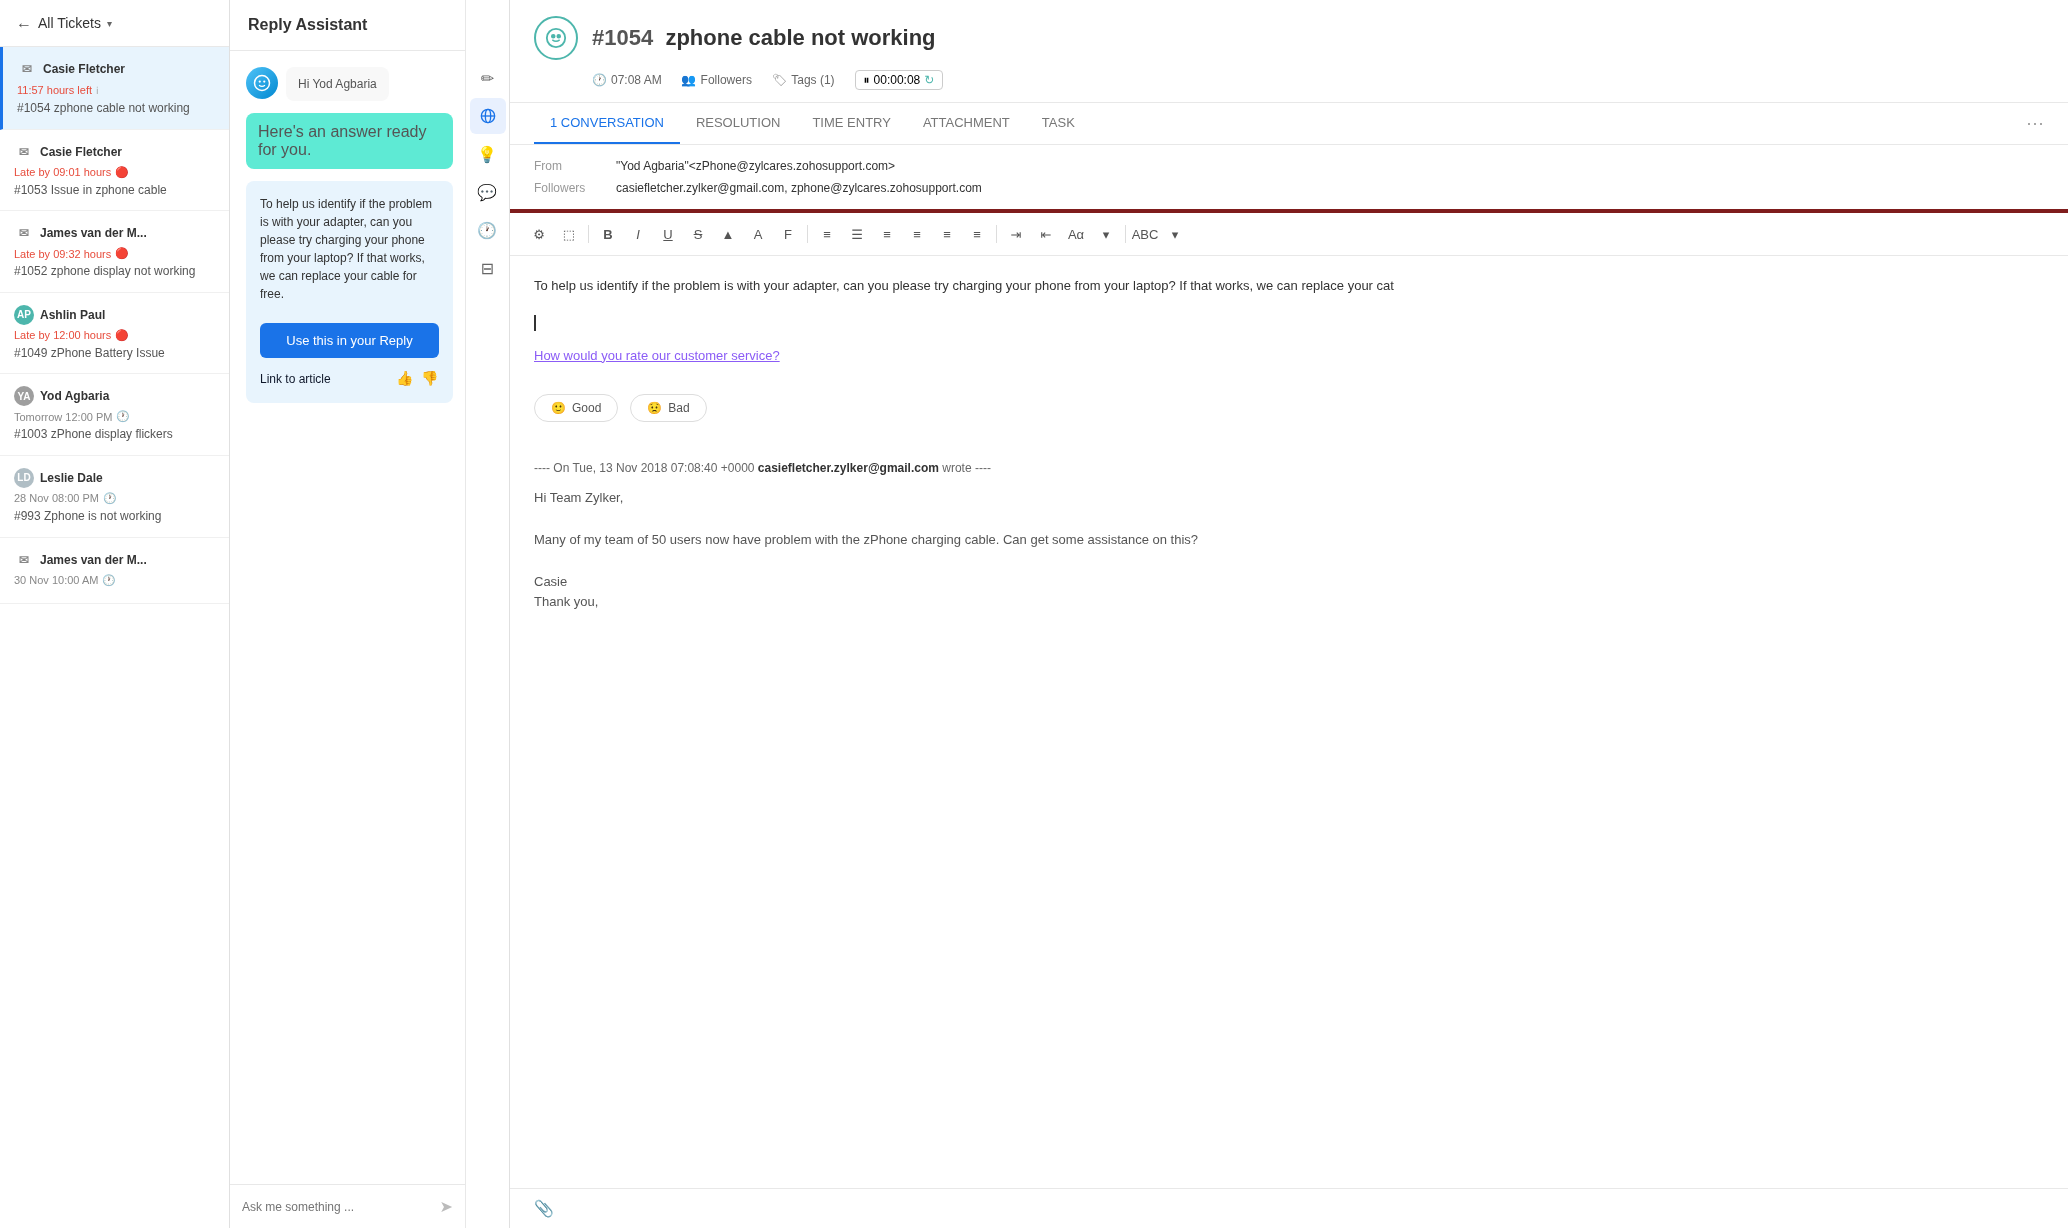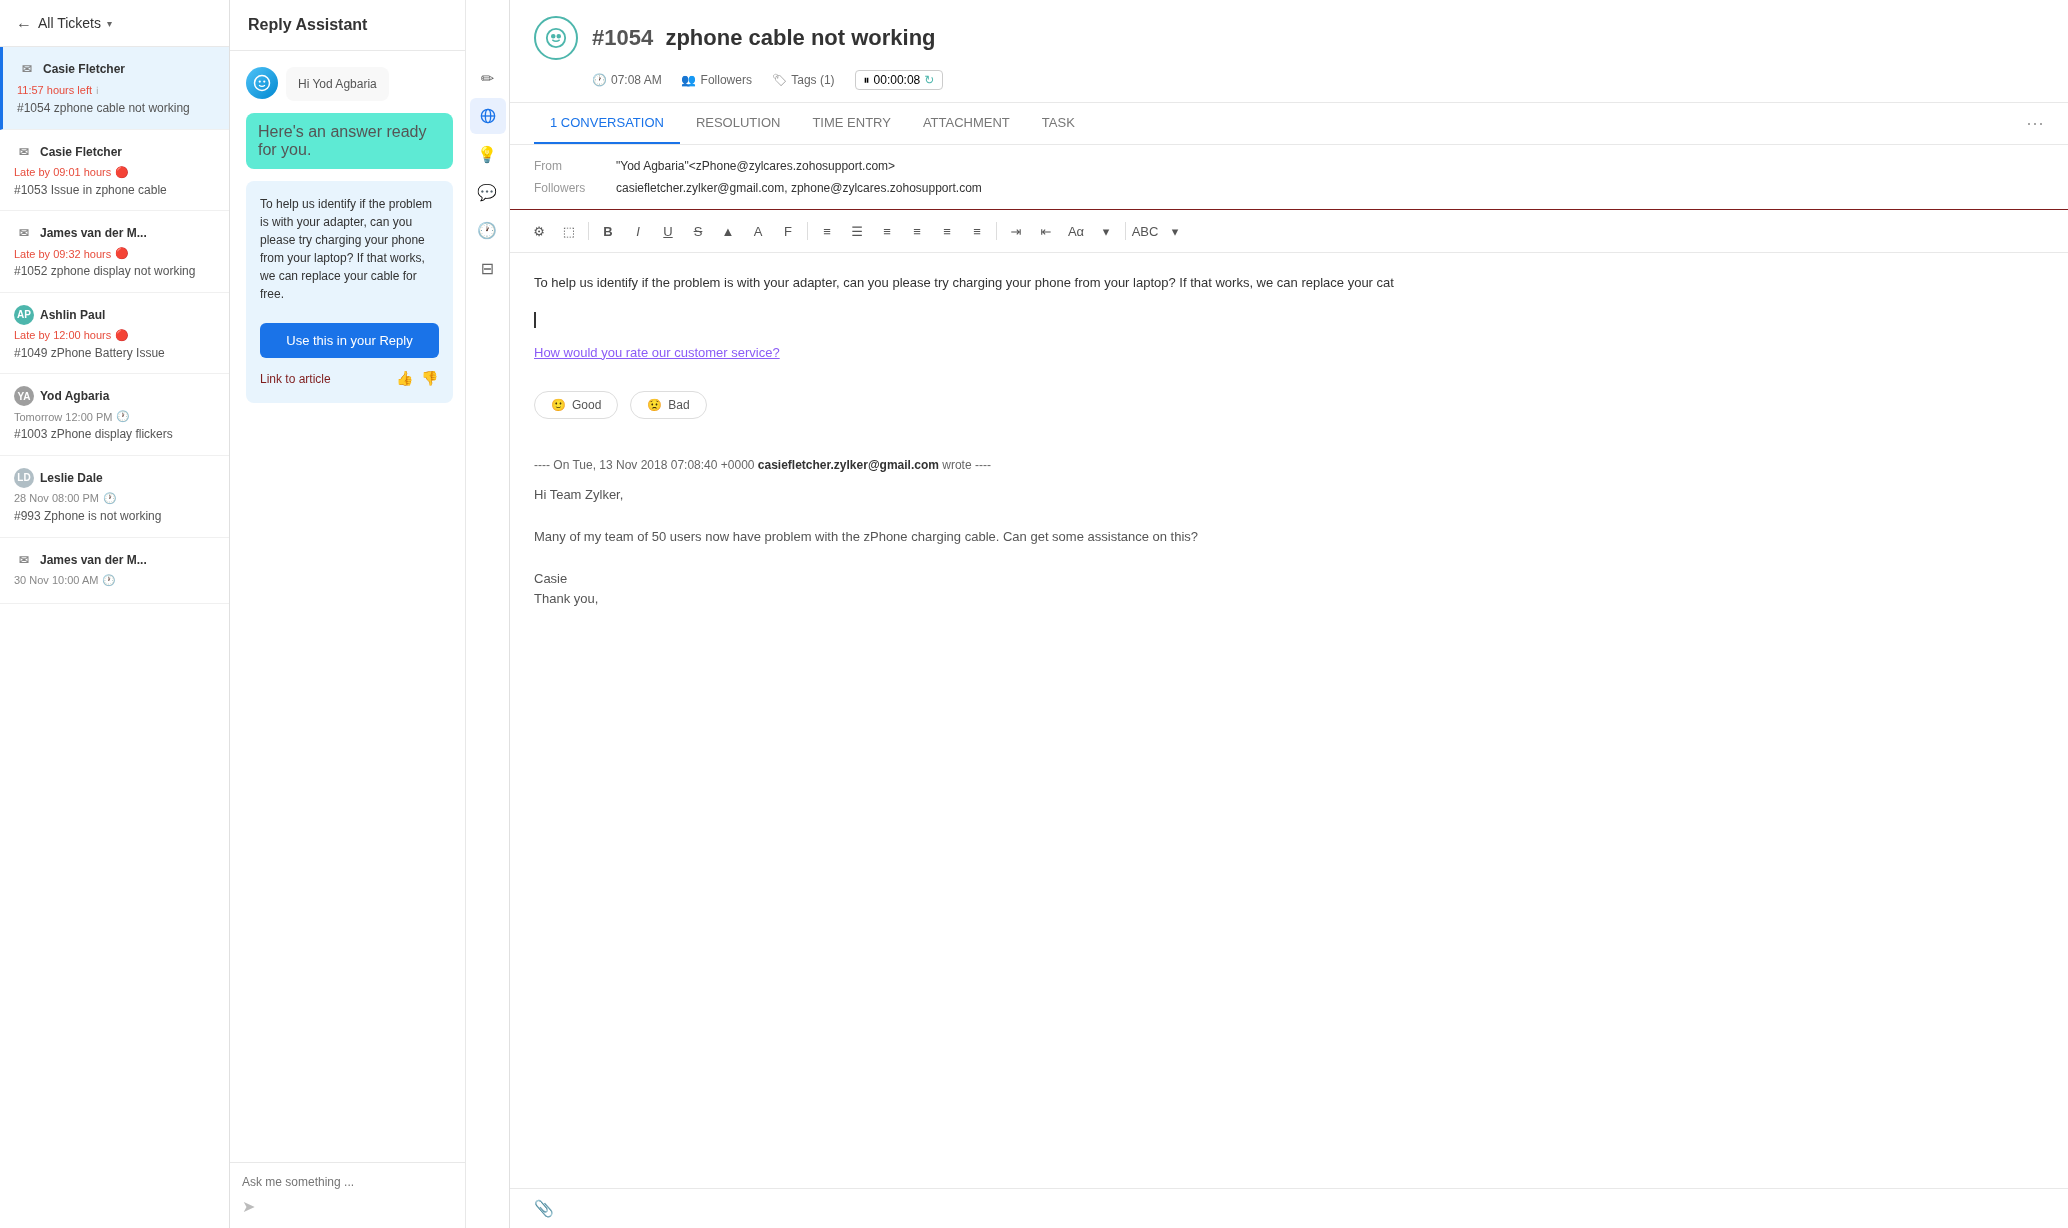--- a/index.html
+++ b/index.html
@@ -183,43 +183,42 @@
     }
     .link-article-row {
       display: flex;
       align-items: center;
       justify-content: space-between;
       margin-top: 10px;
     }
     .link-article-btn {
       background: none;
       border: none;
-      color: #7f1d1d;
+      color: #0f172a;
       font-size: 12px;
       cursor: pointer;
       padding: 0;
     }
     .feedback-icons {
       display: flex;
       gap: 8px;
     }
     .feedback-icon {
       cursor: pointer;
       color: #aaa;
       font-size: 14px;
     }
 
     .assistant-input-row {
       padding: 12px;
       padding-right: 56px;
       border-top: 1px solid #e8e8e8;
       display: flex;
-      align-items: flex-start;
+      align-items: center;
       gap: 8px;
-      flex-direction: column;
     }
     .assistant-input {
       flex: 1;
       border: none;
       outline: none;
       font-size: 12px;
       color: #999;
       background: transparent;
     }
     .send-icon {
@@ -305,21 +304,21 @@
     }
     .tabs-more {
       margin-left: auto;
       color: #999;
       cursor: pointer;
       font-size: 18px;
     }
 
     .email-meta-section {
       padding: 10px 24px;
-      border-bottom: 1px solid #7f1d1d;
+      border-bottom: 4px solid #7f1d1d;
     }
     .email-meta-row {
       display: flex;
       align-items: baseline;
       gap: 12px;
       padding: 4px 0;
     }
     .email-meta-label {
       font-size: 12px;
       color: #999;

